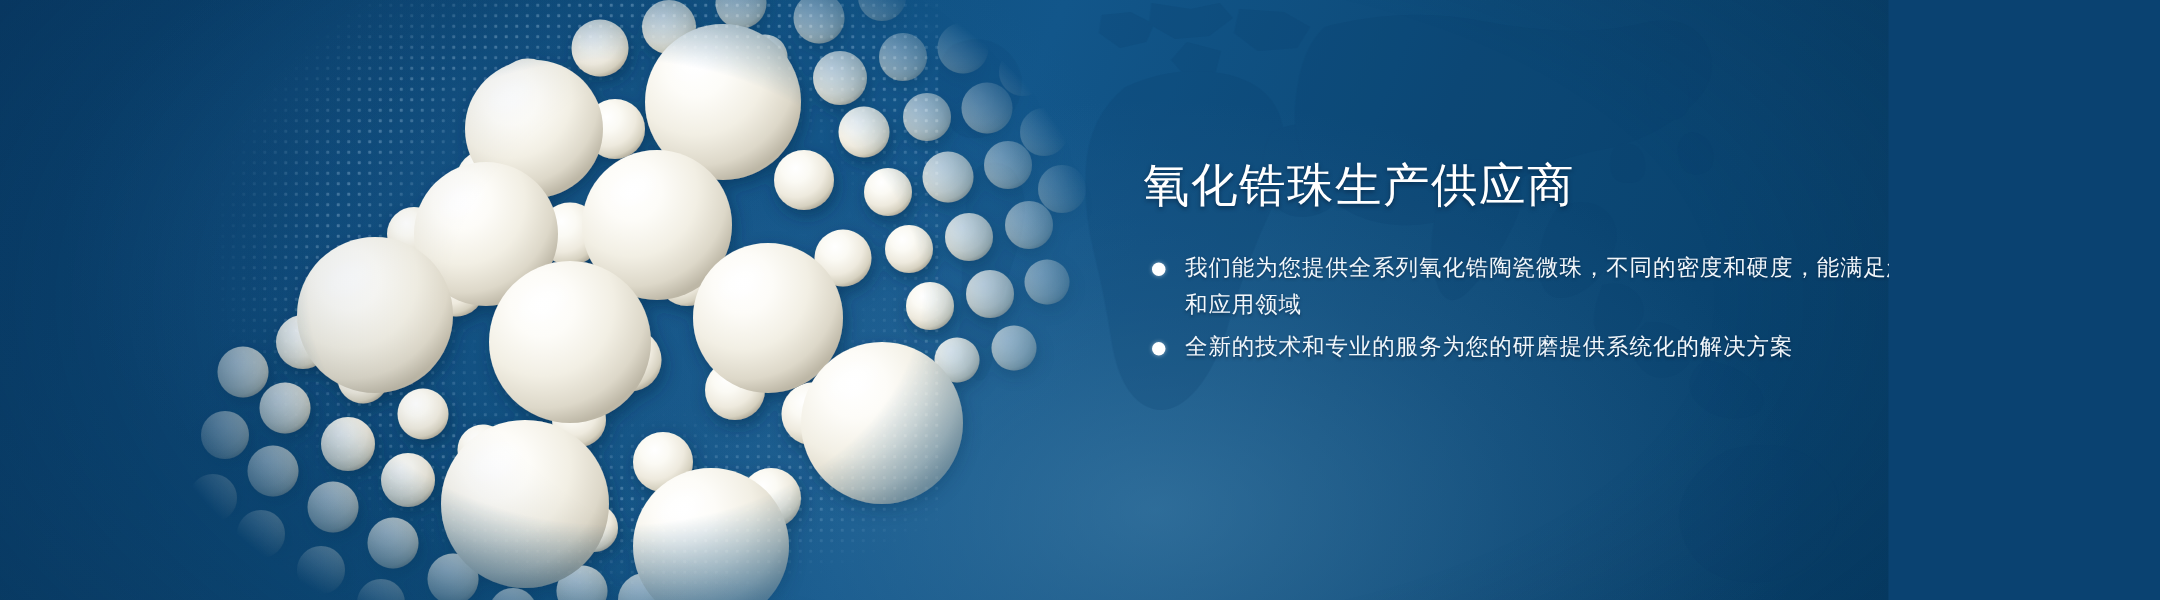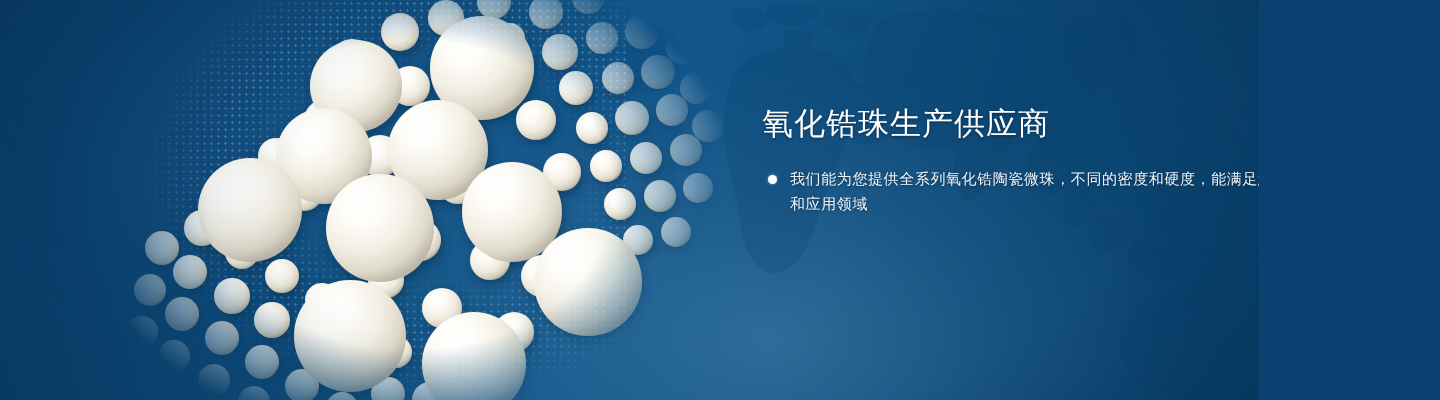--- a/index.html
+++ b/index.html
@@ -294,16 +294,20 @@
 
   <div class="vignette"></div>
 
   <div class="content">
     <div class="headline">氧化锆珠生产供应商</div>
     <ul class="bullets">
       <li class="bullet">
         <span class="dot"></span>
         <span>我们能为您提供全系列氧化锆陶瓷微珠，不同的密度和硬度，能满足您各类研磨设备和应用领域</span>
       </li>
+      <li class="bullet">
+        <span class="dot"></span>
+        <span>全新的技术和专业的服务为您的研磨提供系统化的解决方案</span>
+      </li>
     </ul>
   </div>
 
 </div>
 
 </body></html>

